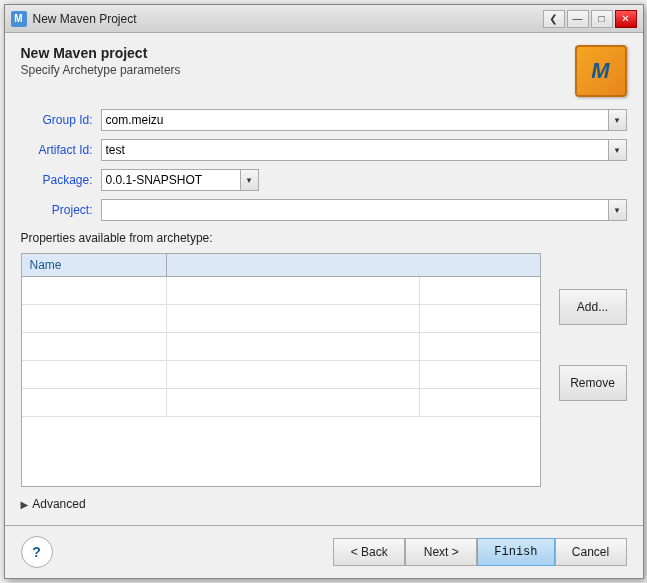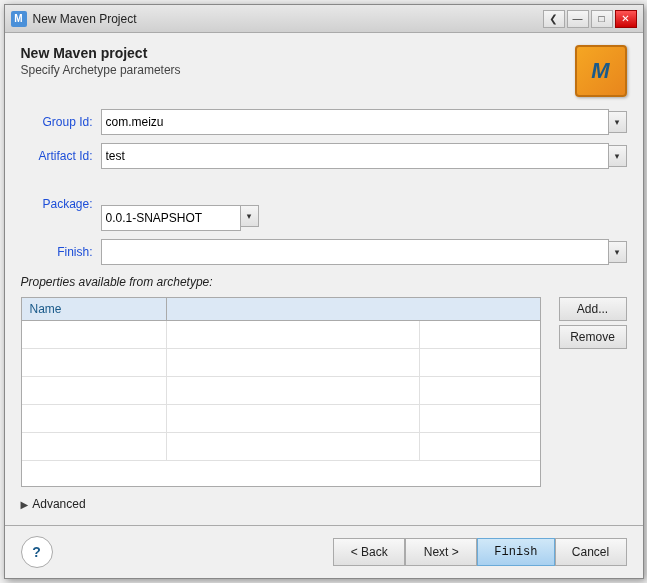--- a/index.html
+++ b/index.html
@@ -124,21 +124,21 @@
     .form-input-wrapper {
       flex: 1;
       display: flex;
       align-items: center;
     }
     .form-input {
       flex: 1;
       height: 22px;
       border: 1px solid #aaa;
       background: white;
-      padding: 12px 4px;
+      padding: 4px 4px;
       font-size: 12px;
       outline: none;
     }
     .dropdown-arrow {
       width: 18px;
       height: 22px;
       border: 1px solid #aaa;
       border-left: none;
       background: linear-gradient(to bottom, #f5f5f5, #e0e0e0);
       display: flex;
@@ -146,21 +146,20 @@
       justify-content: center;
       cursor: pointer;
       font-size: 9px;
       color: #333;
       flex-shrink: 0;
     }
     .properties-label {
       font-size: 12px;
       color: #222;
       margin-top: 2px;
-      font-style: italic;
     }
     .table-container {
       border: 1px solid #aaa;
       background: white;
       flex: 1;
       display: flex;
       flex-direction: column;
       min-height: 180px;
     }
     .table-header {
@@ -200,26 +199,27 @@
       flex: 1;
     }
     .table-buttons {
       display: flex;
       flex-direction: column;
       gap: 4px;
       padding-top: 0;
     }
     .action-btn {
       width: 68px;
-      height: 24px;
+      height: 36px;
       border: 1px solid #aaa;
       background: linear-gradient(to bottom, #f5f5f5, #e0e0e0);
       font-size: 12px;
       cursor: pointer;
       color: #222;
+      margin-top: 36px;
     }
     .advanced-section {
       display: flex;
       align-items: center;
       gap: 4px;
       cursor: pointer;
       padding: 2px 0;
     }
     .advanced-arrow {
       font-size: 10px;
@@ -313,28 +313,28 @@
     <div class="form-row">
       <span class="form-label">Artifact Id:</span>
       <div class="form-input-wrapper">
         <input class="form-input" type="text" value="test" style="">
         <div class="dropdown-arrow">▾</div>
       </div>
     </div>
 
     <div class="form-row">
       <span class="form-label">Package:</span>
-      <div style="display:flex;align-items:flex-start;margin-top:28px;">
+      <div style="display:flex;align-items:flex-start;">
         <input class="form-input" type="text" value="0.0.1-SNAPSHOT" style="width: 140px;">
         <div class="dropdown-arrow">▾</div>
       </div>
     </div>
 
     <div class="form-row">
-      <span class="form-label">Finish:</span>
+      <span class="form-label">Project:</span>
       <div class="form-input-wrapper">
         <input class="form-input" type="text" value="" style="">
         <div class="dropdown-arrow">▾</div>
       </div>
     </div>
 
     <div class="properties-label">Properties available from archetype:</div>
 
     <div class="table-and-buttons">
       <div class="table-container">

